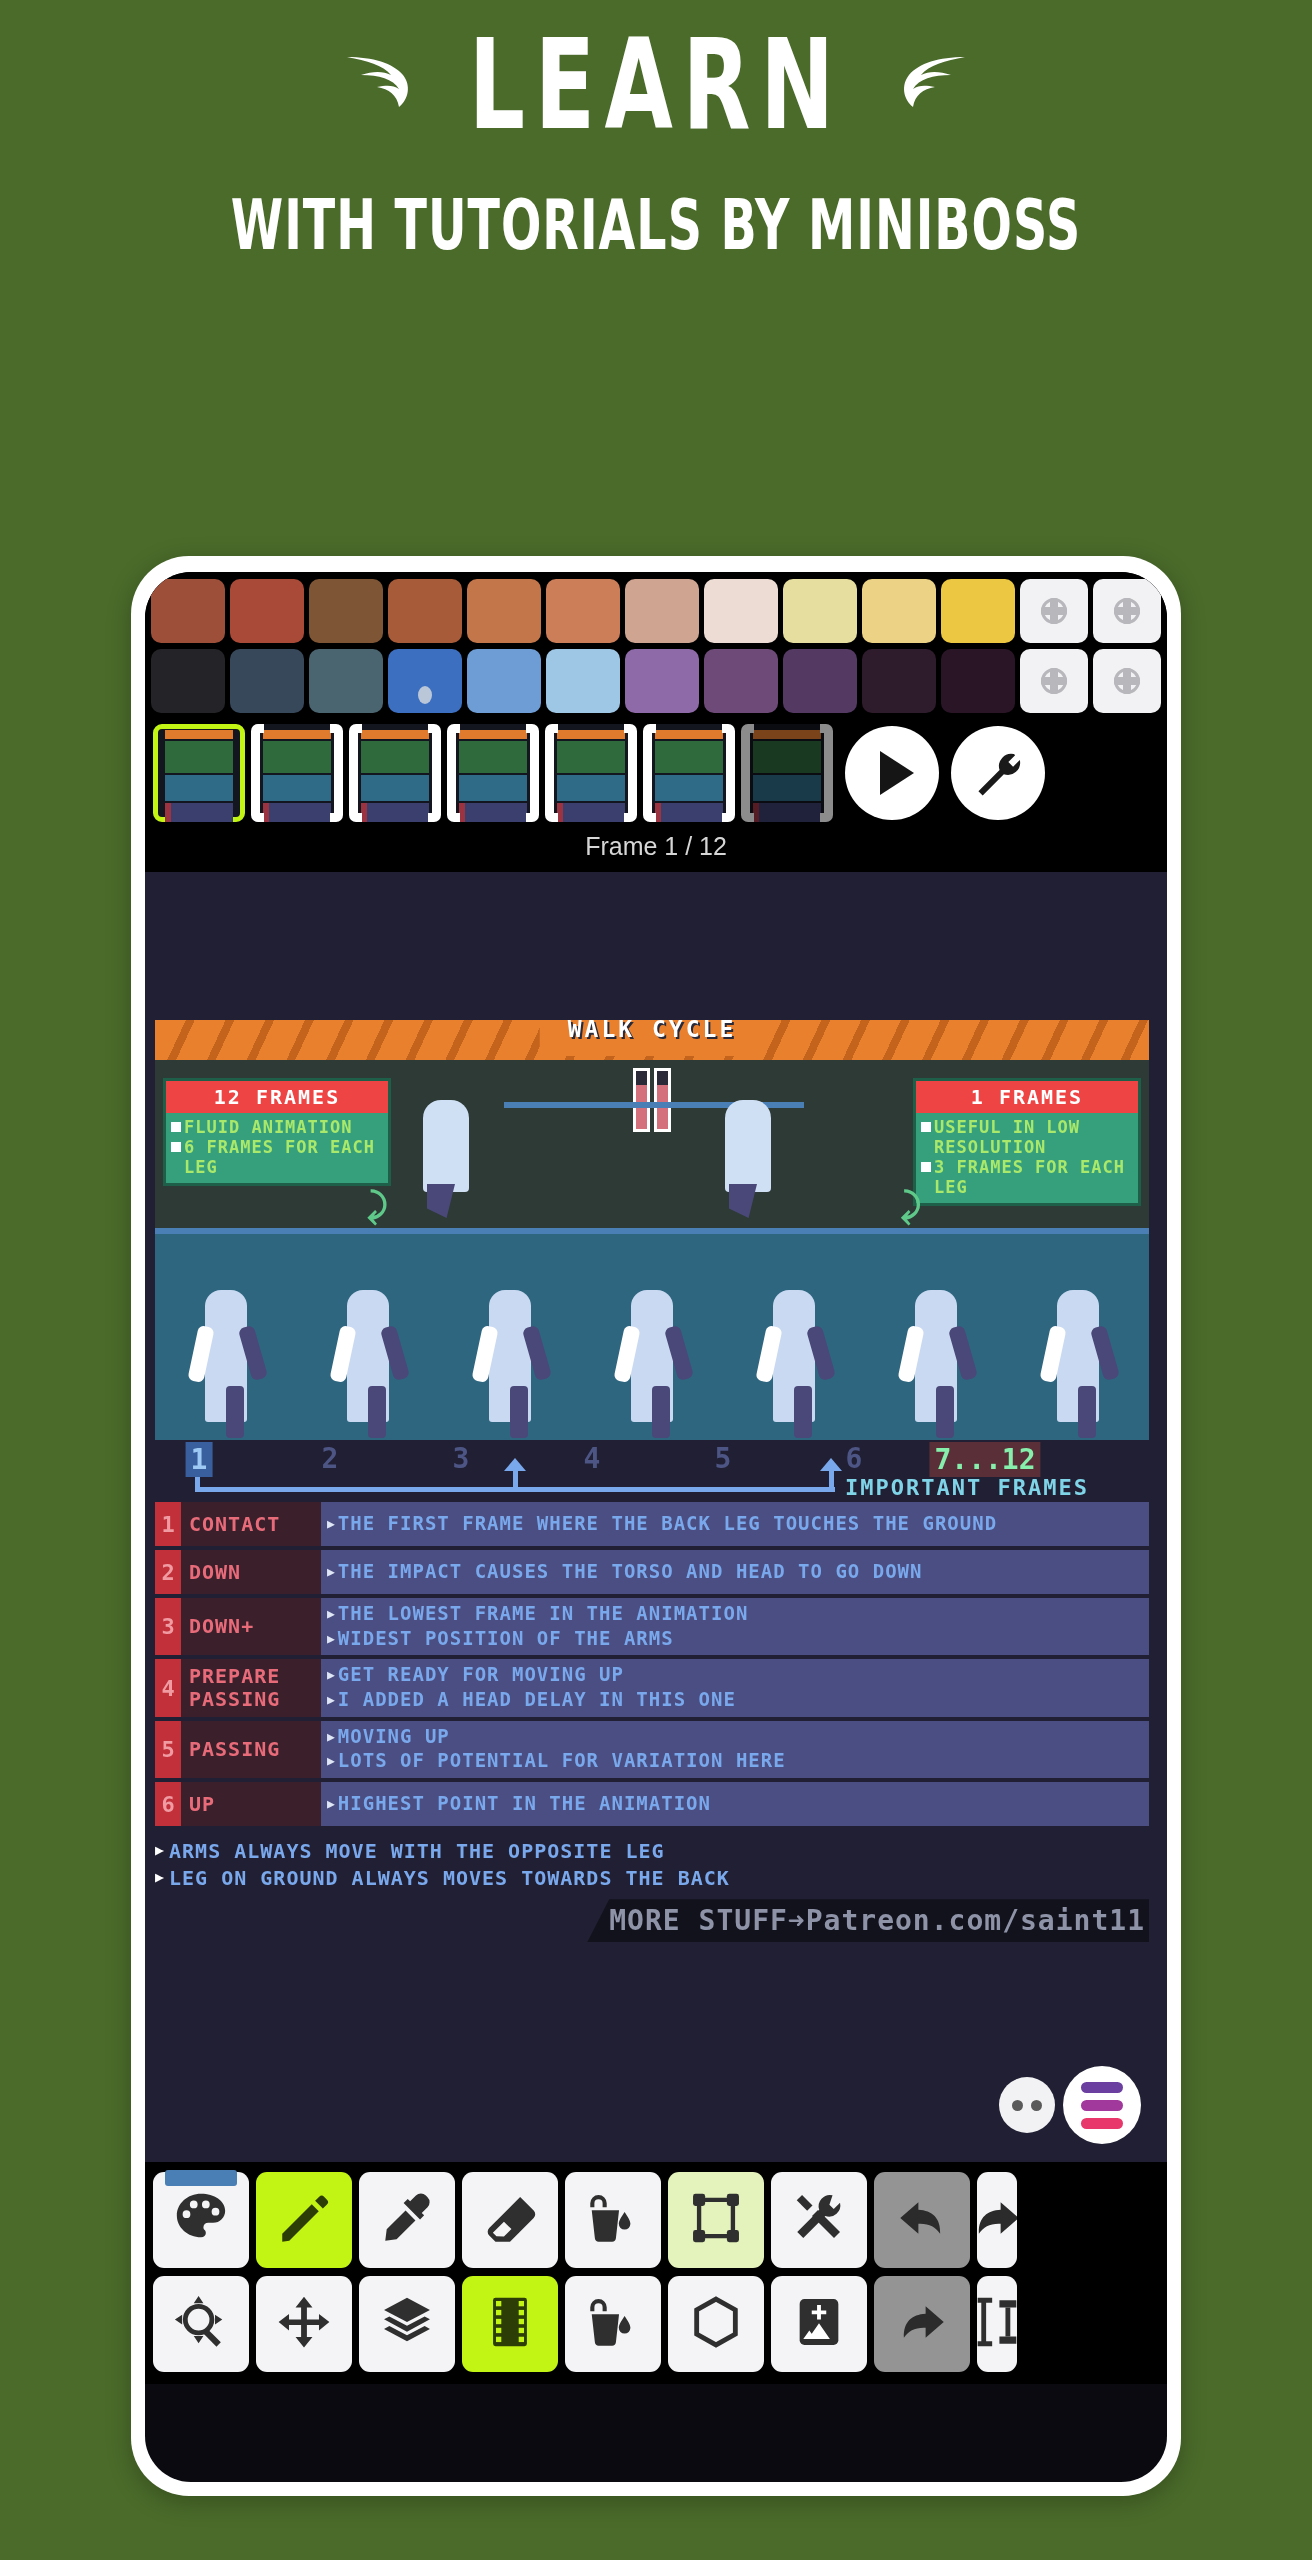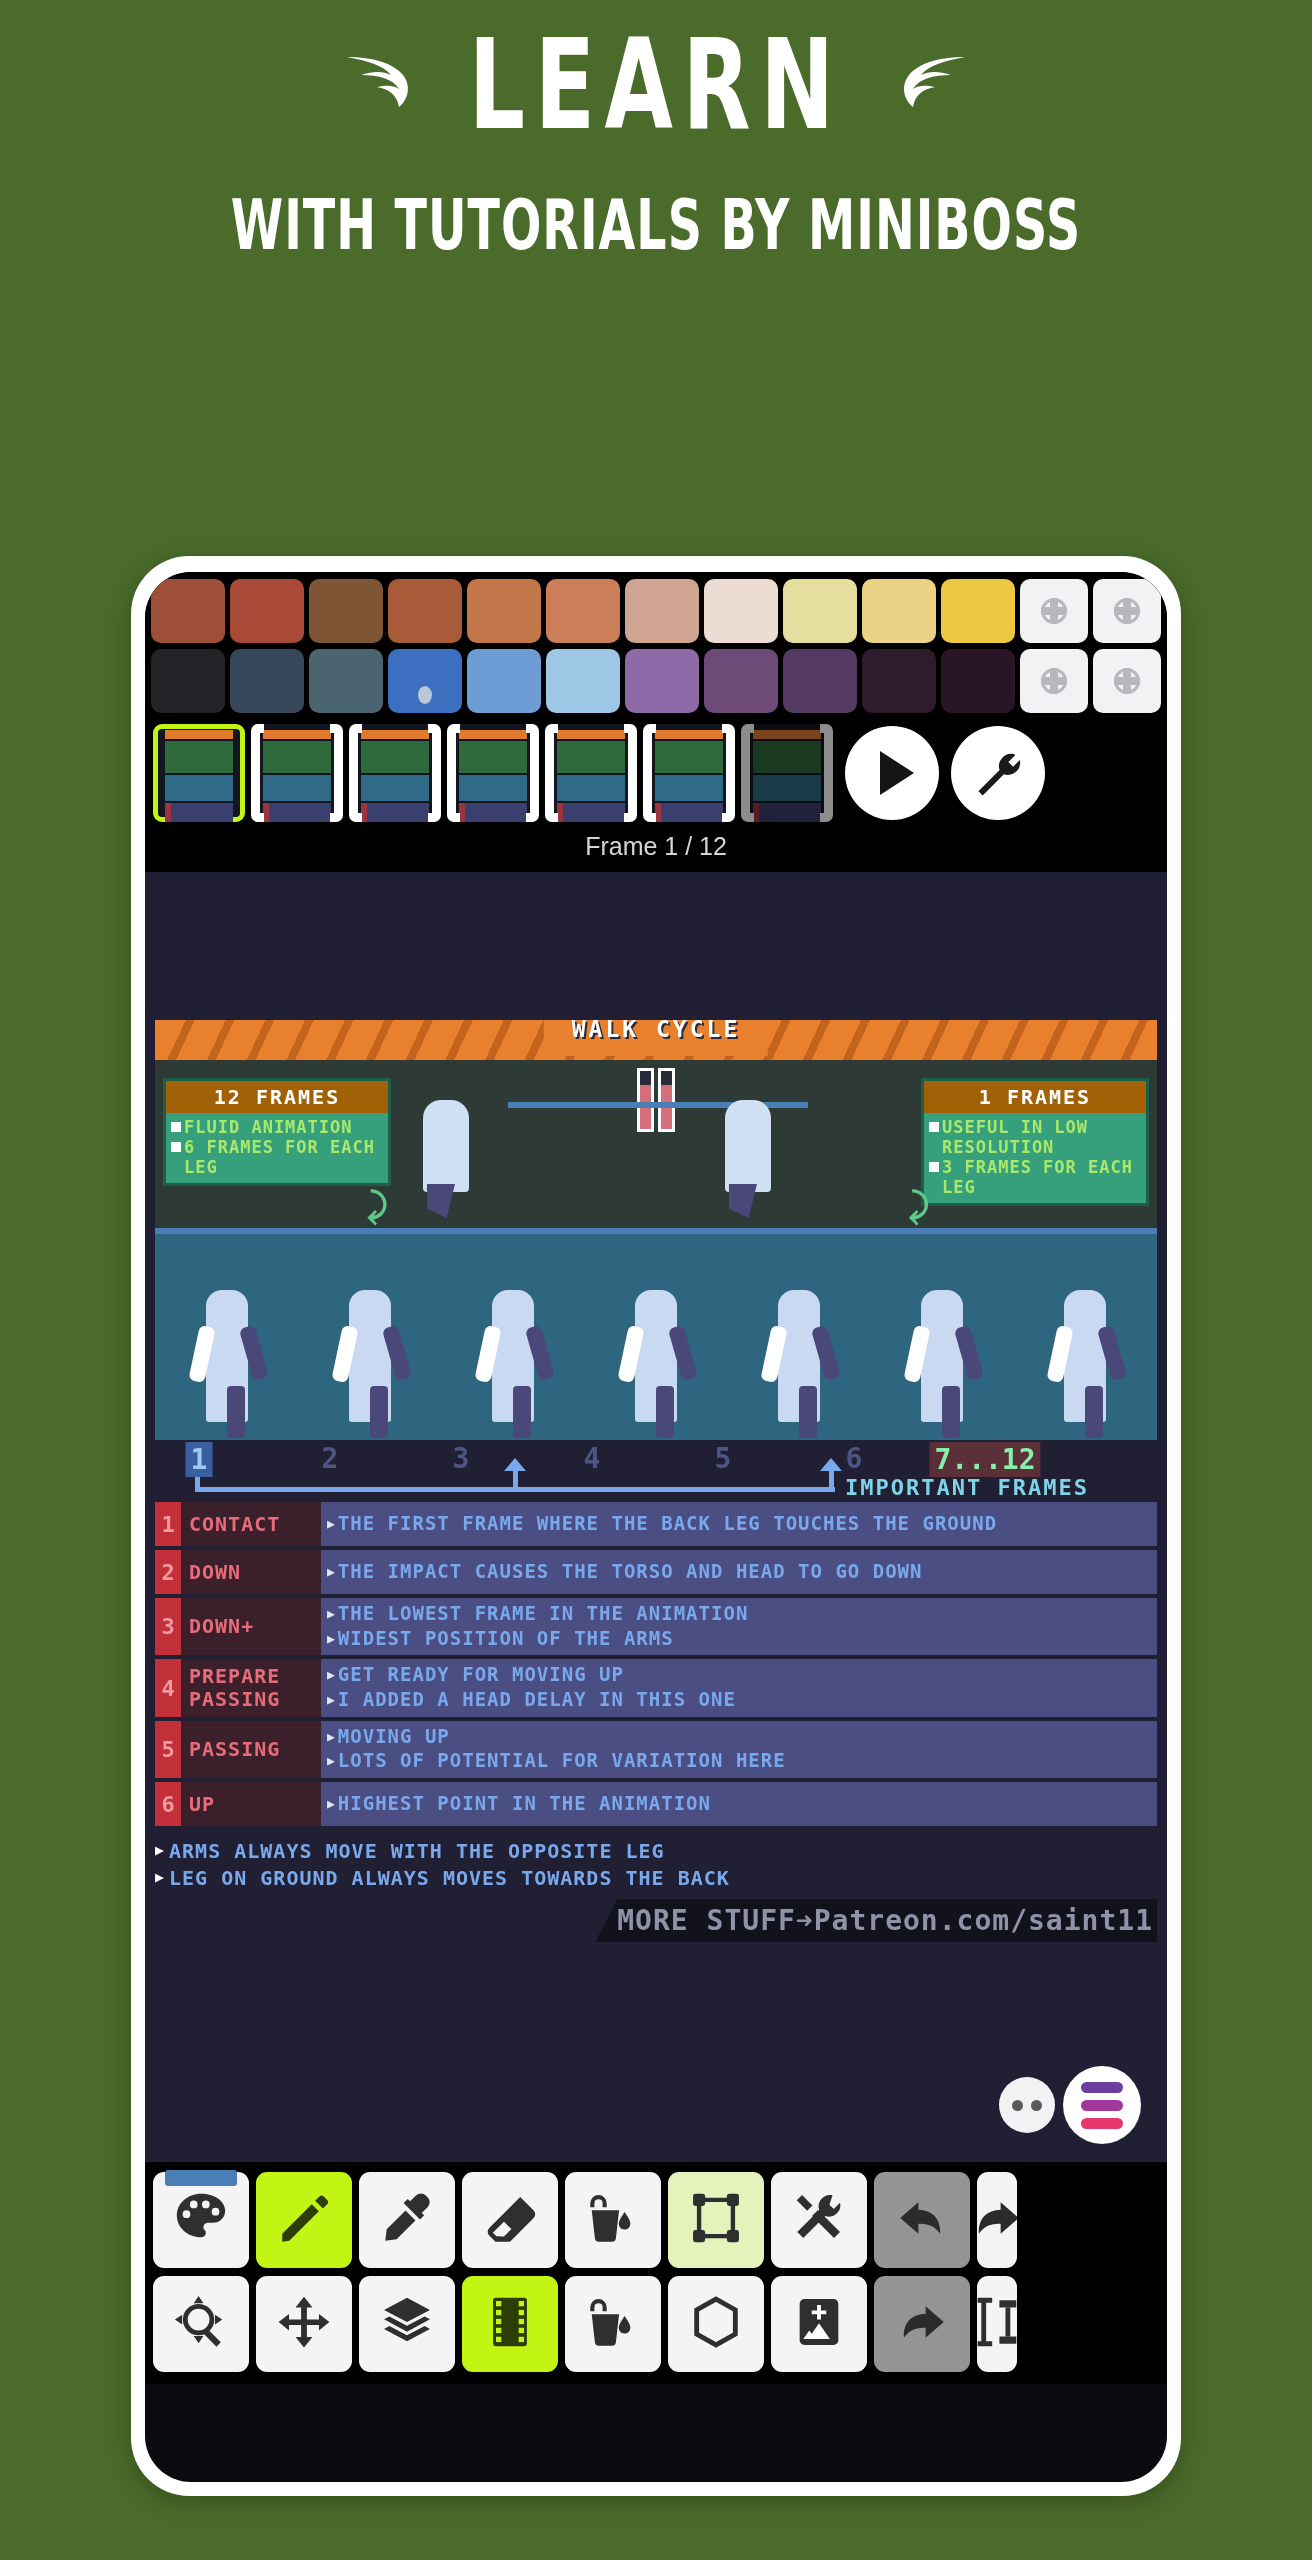--- a/index.html
+++ b/index.html
@@ -117,21 +117,21 @@
   .frame-label {
     position:absolute; left:50%; transform: translateX(-50%); top: 2px;
     color: #d6d6d6; font-size: 25px; font-family: "Liberation Sans", sans-serif;
   }
 
   
   .canvas {
     background: #201f33; position: relative; height: 1290px;
     font-family: "DejaVu Sans Mono", monospace;
   }
-  .canvas-inner { position:absolute; left: 0; right: 0; top: 148px; }
+  .canvas-inner { position:absolute; left: 0; right: 8px; top: 148px; }
 
   
   .hazard {
     position: relative; height: 40px; background: #e8802e; overflow: hidden;
     margin: 0 10px;
   }
   .hazard .stripes {
     position:absolute; inset:0;
     background: repeating-linear-gradient(115deg,
       #e8802e 0 28px, #c4641c 28px 36px);
@@ -146,21 +146,21 @@
   }
 
   .diagram { position: relative; height: 168px; background: #2d3a36; margin: 0 10px;}
   .infobox {
     position: absolute; width: 228px; background: #35a07b;
     border: 3px solid #1d5f48; top: 18px;
   }
   .infobox.left { left: 8px; }
   .infobox.right { right: 8px; }
   .infobox .ib-title {
-    background: #a16207; color: #fff; text-align:center;
+    background: #ef4444; color: #fff; text-align:center;
     font-size: 20px; letter-spacing: 2px; padding: 4px 2px; font-weight: bold;
   }
   .infobox .ib-body { padding: 4px 5px 6px; }
   .infobox .ib-line {
     color: #a9e86b; font-size: 17px; line-height: 1.18; letter-spacing: 1px;
     display:flex; gap:3px; font-weight: bold;
   }
   .bullet-sq { flex: 0 0 auto; width: 10px; height: 10px; background:#fff; margin-top: 5px; }
   .walker {
     position:absolute; width: 46px; height: 92px; top: 40px;

